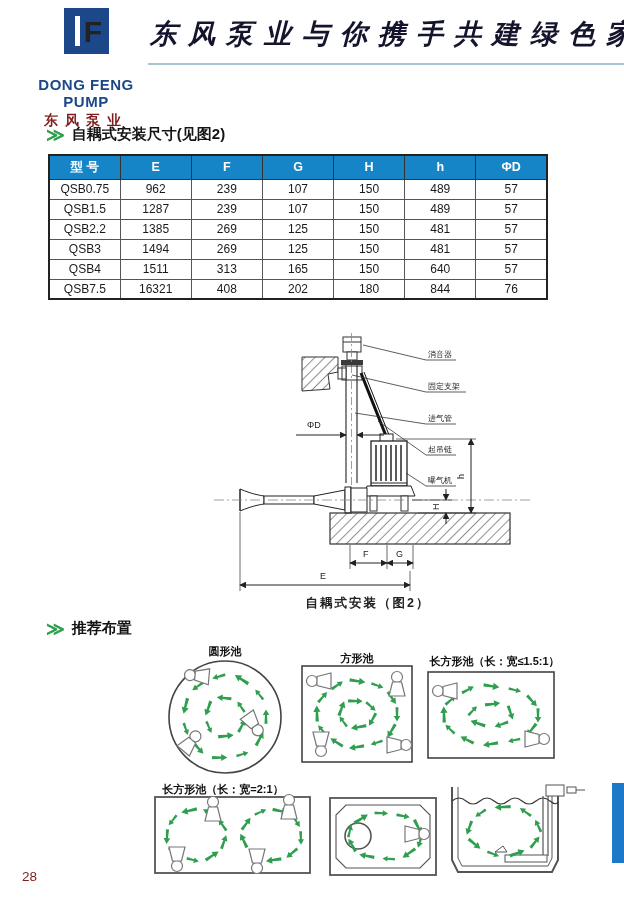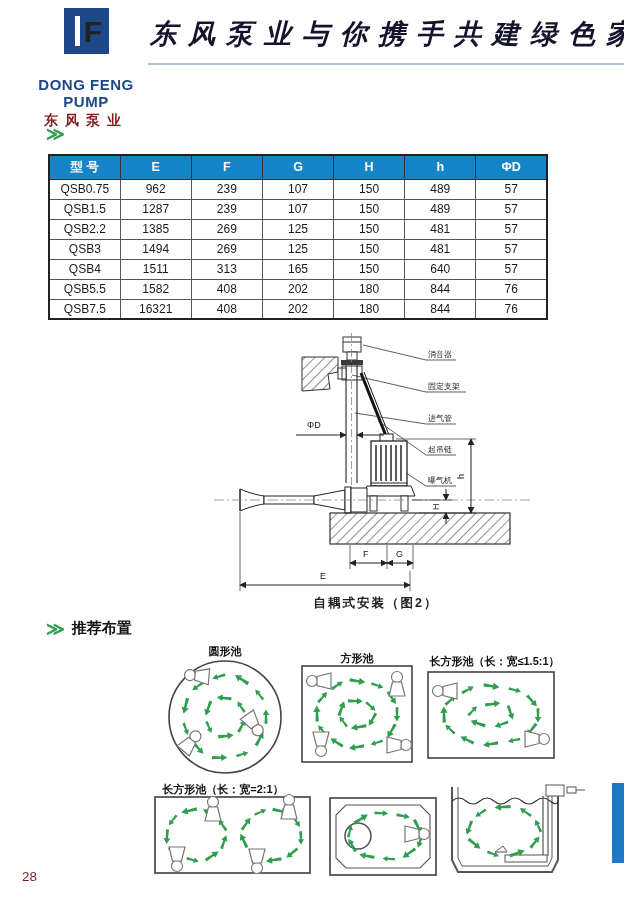--- a/index.html
+++ b/index.html
@@ -30,21 +30,21 @@
   
   .dims-table-wrap { left:48px; top:154px; }
   table { border-collapse:collapse; width:500px; table-layout:fixed; border:2px solid #222; }
   th { background:#1585c8; color:#ffffff; font-size:12.5px; font-weight:bold;
        height:24px; border:1px solid #333; }
   td { background:#ffffff; color:#1a1a1a; font-size:12px; text-align:center;
        height:20px; border:1px solid #555; }
 
   
   .install-figure { left:200px; top:333px; }
-  .fig-caption { left:216px; top:595px; width:320px; text-align:center;
+  .fig-caption { left:208px; top:595px; width:320px; text-align:center;
                  font-size:12.5px; font-weight:bold; letter-spacing:2px; color:#222; }
 
   
   .pools-svg { left:0; top:640px; }
   .pool-label { font-size:11px; font-weight:bold; color:#111; text-align:center; white-space:nowrap; }
   .lbl-circular { left:180px; top:644px; width:90px; }
   .lbl-square   { left:312px; top:651px; width:90px; }
   .lbl-rect15   { left:412px; top:654px; width:165px; }
   .lbl-rect21   { left:148px; top:782px; width:150px; }
 
@@ -63,20 +63,21 @@
     <text x="29" y="34" text-anchor="middle" font-family="Liberation Serif, serif" font-size="30" font-weight="bold" fill="#ffffff">F</text>
   </svg>
   <div class="logo-en">DONG FENG PUMP</div>
   <div class="logo-zh">东风泵业</div>
 </div>
 <div class="abs slogan">东风泵业与你携手共建绿色家园</div>
 <div class="abs header-rule"></div>
 
 <div class="abs sec-title sec-install">
   <span class="chev">≫</span>
+  <span>自耦式安装尺寸(见图2)</span>
 </div>
 
 <div class="abs dims-table-wrap">
   <table>
     <thead>
         <tr id="t-head">
           <th>型 号</th>
           <th>E</th>
           <th>F</th>
           <th>G</th>
@@ -123,29 +124,20 @@
           <td>57</td>
         </tr>
         <tr>
           <td>QSB4</td>
           <td>1511</td>
           <td>313</td>
           <td>165</td>
           <td>150</td>
           <td>640</td>
           <td>57</td>
-        </tr>
-        <tr>
-          <td>QSB5.5</td>
-          <td>1582</td>
-          <td>408</td>
-          <td>202</td>
-          <td>180</td>
-          <td>844</td>
-          <td>76</td>
         </tr>
         <tr>
           <td>QSB7.5</td>
           <td>16321</td>
           <td>408</td>
           <td>202</td>
           <td>180</td>
           <td>844</td>
           <td>76</td>
         </tr>

